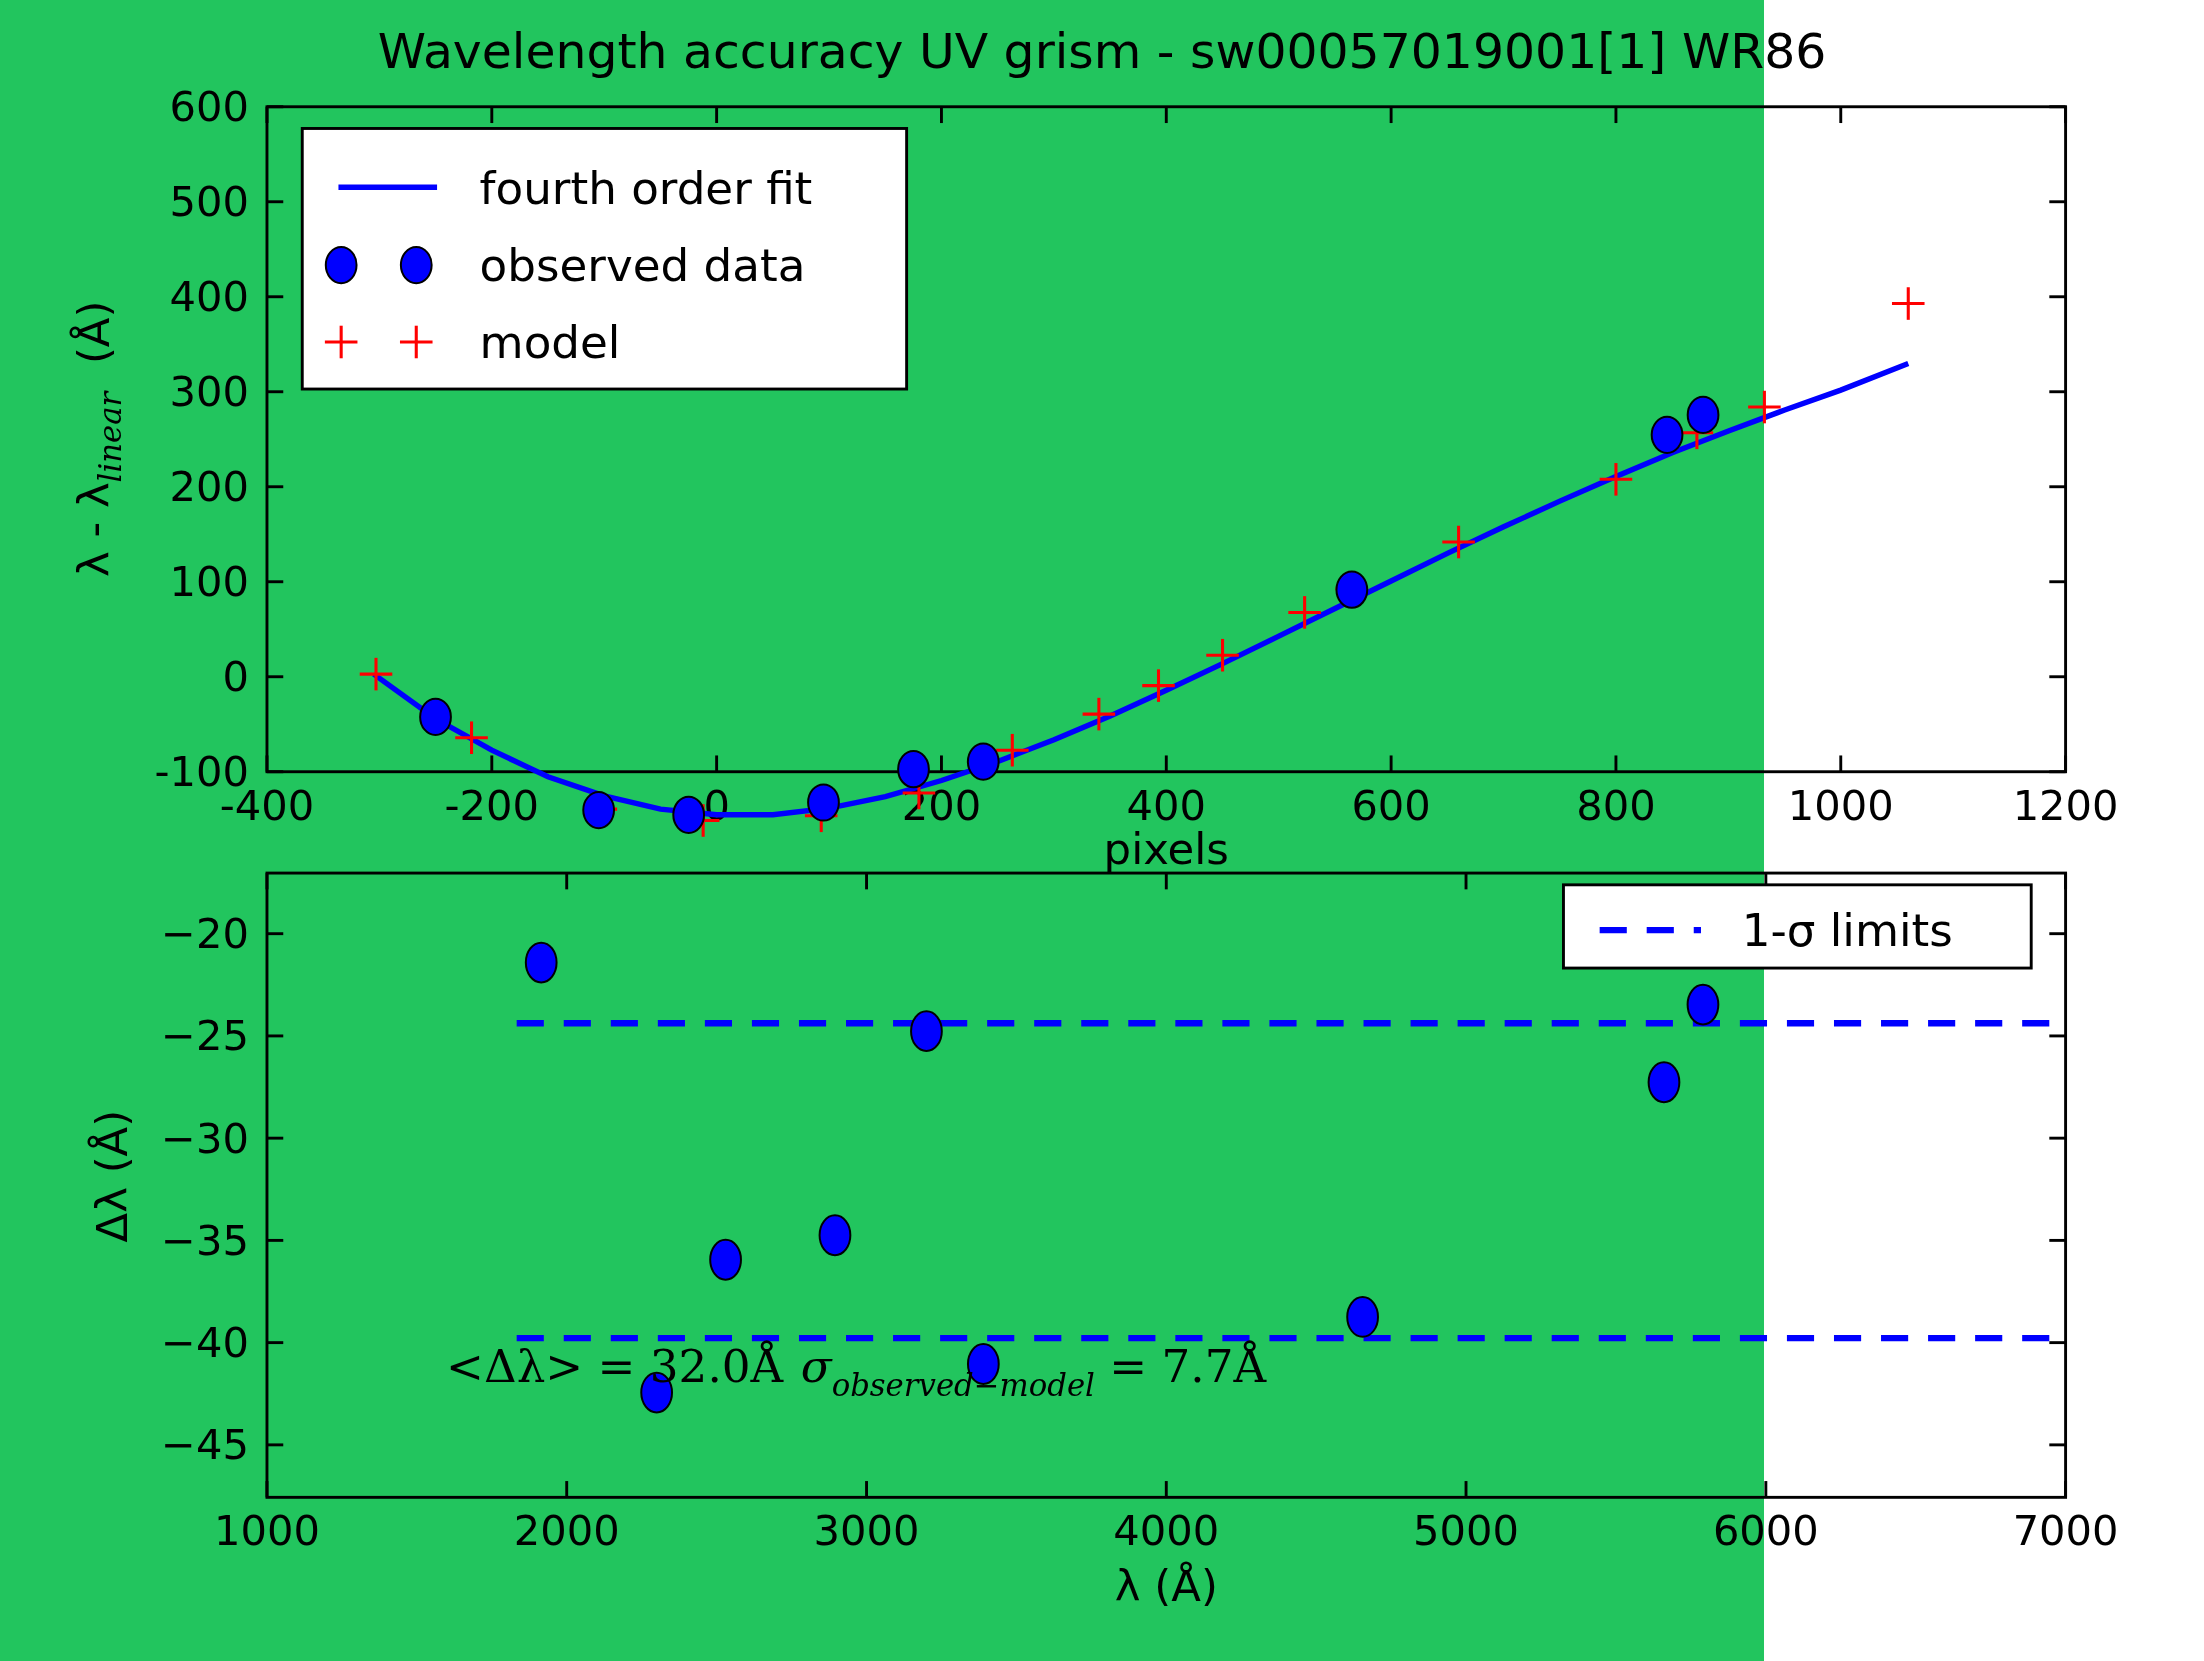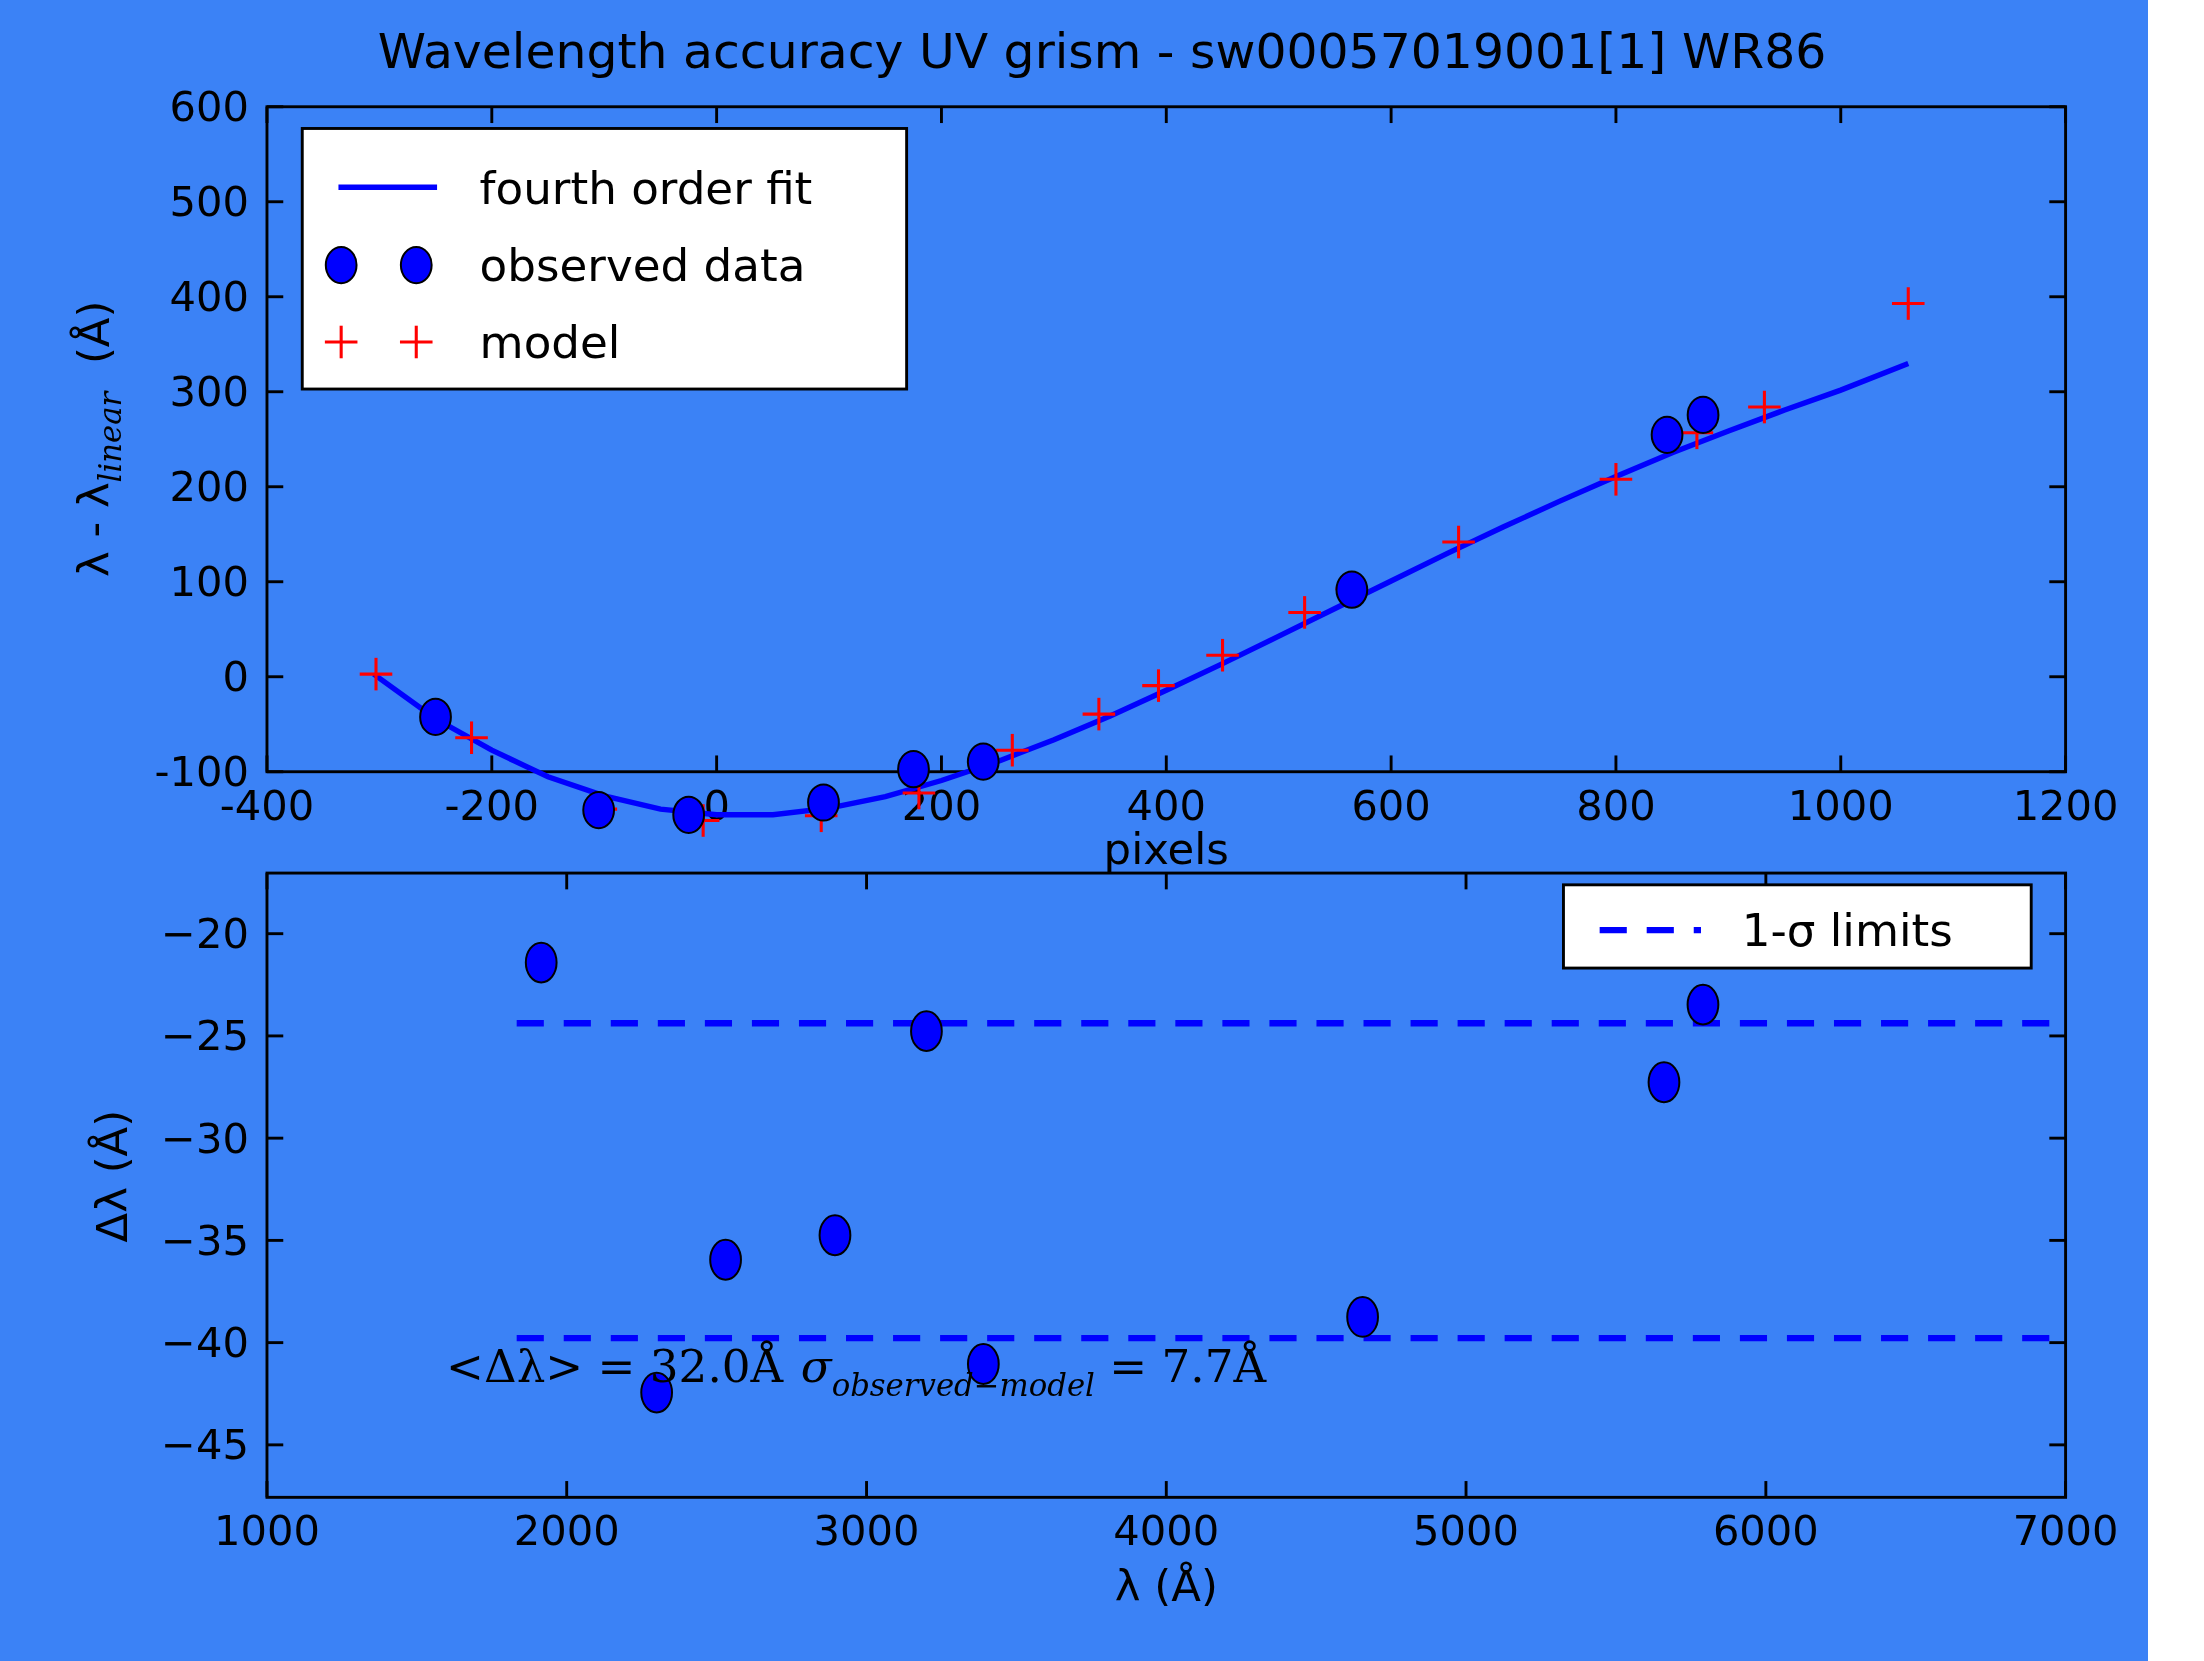--- a/index.html
+++ b/index.html
@@ -8,23 +8,23 @@
     background: #ffffff;
   }
   body {
     width: 2205px;
     height: 1662px;
     font-family: "DejaVu Sans", sans-serif;
     overflow: hidden;
   }
   #figure {
     position: relative;
-    width: 2148px;
+    width: 1764px;
     height: 1662px;
-    background: #3b82f6;
+    background: #22c55e;
   }
   svg { display: block; }
   .axis-line {
     fill: none;
     stroke: #000000;
     stroke-width: 3.2;
   }
   .tick-mark {
     stroke: #000000;
     stroke-width: 3.2;

